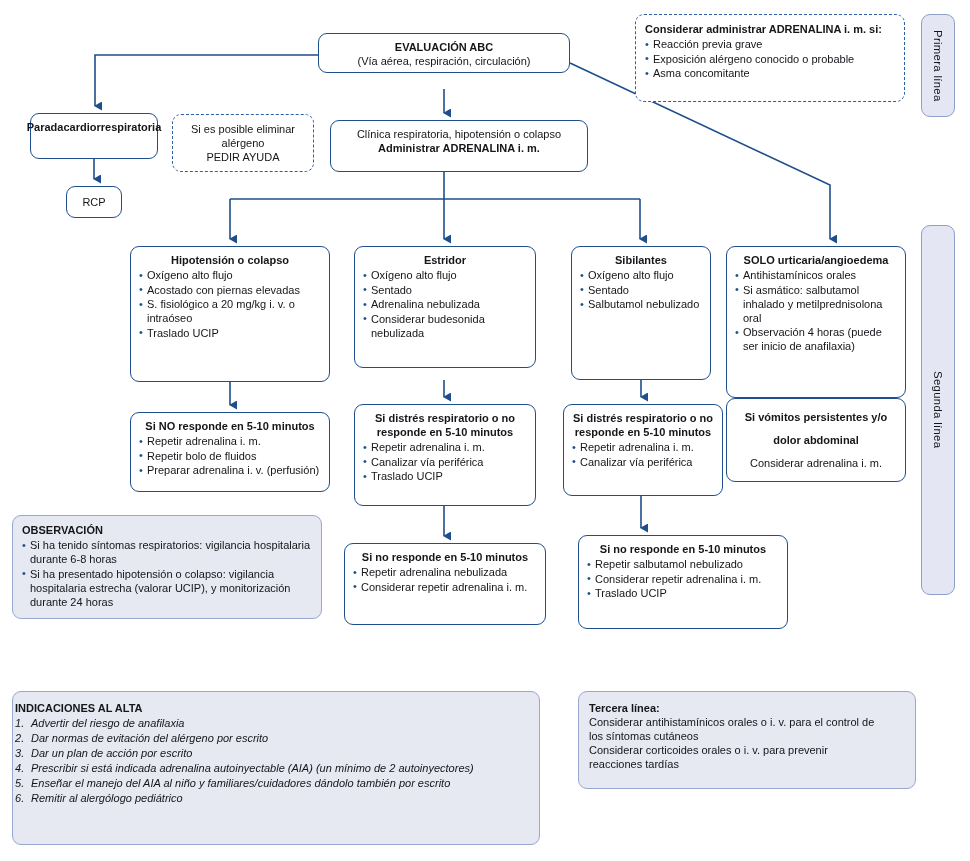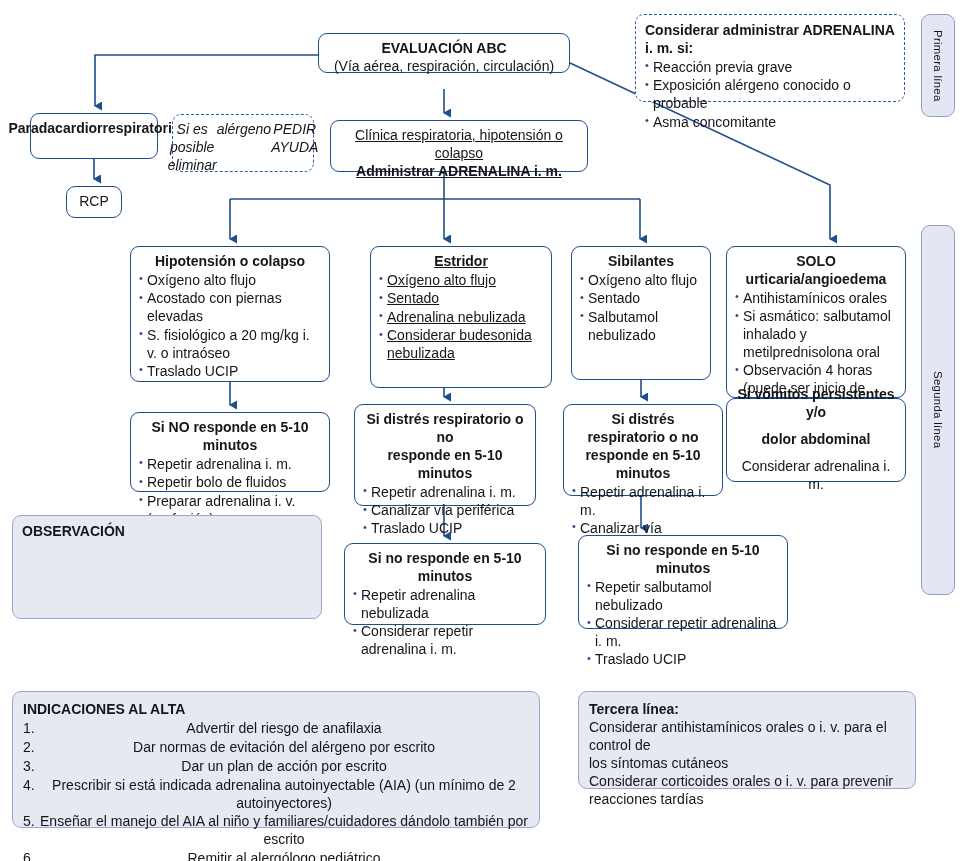--- a/index.html
+++ b/index.html
@@ -25,21 +25,21 @@
     width: 970px;
     height: 861px;
     pointer-events: none;
   }
   .box {
     position: absolute;
     box-sizing: border-box;
     border: 1.3px solid #1f4e8c;
     border-radius: 9px;
     background: #ffffff;
-    font-size: 14px;
+    font-size: 11px;
     line-height: 1.28;
     color: #15151a;
     padding: 6px 8px;
   }
   .box.dashed {
     border-style: dashed;
     border-color: #2a5fa8;
   }
   .box.shaded {
     background: #e6e8f2;
@@ -78,21 +78,22 @@
   ol.numlist {
     list-style: none;
     margin: 1px 0 0 0;
     padding: 0;
     counter-reset: n;
   }
   ol.numlist > li {
     position: relative;
     padding-left: 16px;
     margin-bottom: 1px;
-    text-align: center;
+    text-align: left;
+    font-style: italic;
   }
   ol.numlist > li::before {
     counter-increment: n;
     content: counter(n) ".";
     position: absolute;
     left: 0;
     top: 0;
   }
   .plainlines > div { text-align: left; }
   .side-label {
@@ -113,31 +114,31 @@
     color: #15151a;
   }
   
   #box-evaluacion      { left: 318px; top: 33px;  width: 252px; height: 40px; }
   #box-consider-adre   { left: 635px; top: 14px;  width: 270px; height: 88px; padding: 7px 9px; }
   #box-parada          { left: 30px;  top: 113px; width: 128px; height: 46px; }
   #box-rcp             { left: 66px;  top: 186px; width: 56px;  height: 32px; }
   #box-eliminar        { left: 172px; top: 114px; width: 142px; height: 58px; }
   #box-clinica         { left: 330px; top: 120px; width: 258px; height: 52px; }
   #box-hipo            { left: 130px; top: 246px; width: 200px; height: 136px; }
-  #box-estridor        { left: 370px; top: 246px; width: 182px; height: 142px; text-decoration: underline; }
+  #box-estridor        { left: 354px; top: 246px; width: 182px; height: 122px; }
   #box-sibilantes      { left: 571px; top: 246px; width: 140px; height: 134px; }
   #box-urticaria       { left: 726px; top: 246px; width: 180px; height: 152px; }
   #box-vomitos         { left: 726px; top: 398px; width: 180px; height: 84px; gap: 9px; }
   #box-hipo2           { left: 130px; top: 412px; width: 200px; height: 80px; }
   #box-estridor2       { left: 354px; top: 404px; width: 182px; height: 102px; }
   #box-sibilantes2     { left: 563px; top: 404px; width: 160px; height: 92px; }
   #box-estridor3       { left: 344px; top: 543px; width: 202px; height: 82px; }
   #box-sibilantes3     { left: 578px; top: 535px; width: 210px; height: 94px; }
   #box-observacion     { left: 12px;  top: 515px; width: 310px; height: 104px; padding: 7px 9px; }
-  #box-indicaciones    { left: 12px;  top: 691px; width: 528px; height: 137px; padding: 9px 10px; }
+  #box-indicaciones    { left: 12px;  top: 691px; width: 528px; height: 154px; padding: 9px 2px; }
   #box-tercera         { left: 578px; top: 691px; width: 338px; height: 98px; padding: 9px 10px; }
   #side-primera        { left: 921px; top: 14px;  width: 34px;  height: 103px; }
   #side-segunda        { left: 921px; top: 225px; width: 34px;  height: 370px; }
 </style>
 </head>
 <body>
 
 <div id="page">
 
   <svg class="connectors" viewBox="0 0 970 861">
@@ -192,27 +193,27 @@
 
   <div class="box ctr" id="box-parada" style="display:flex;flex-direction:row;justify-content:center;">
     <span class="ttl">Parada</span>
     <span class="ttl">cardiorrespiratoria</span>
   </div>
 
   <div class="box ctr" id="box-rcp" style="display:flex;align-items:center;justify-content:center;">
     <span>RCP</span>
   </div>
 
-  <div class="box dashed ctr" id="box-eliminar" style="display:flex;flex-direction:row;justify-content:center;font-style:italic;">
+  <div class="box dashed ctr" id="box-eliminar" style="display:flex;flex-direction:column;justify-content:center;">
     <span>Si es posible eliminar</span>
     <span>alérgeno</span>
     <span>PEDIR AYUDA</span>
   </div>
 
-  <div class="box ctr" id="box-clinica" style="display:flex;flex-direction:column;justify-content:space-between;text-decoration:underline;">
+  <div class="box ctr" id="box-clinica" style="display:flex;flex-direction:column;justify-content:flex-start;">
     <span>Clínica respiratoria, hipotensión o colapso</span>
     <span class="ttl">Administrar ADRENALINA i. m.</span>
   </div>
 
   <div class="box" id="box-hipo">
     <span class="ttl">Hipotensión o colapso</span>
     <ul class="bul">
       <li>Oxígeno alto flujo</li>
       <li>Acostado con piernas elevadas</li>
       <li>S. fisiológico a 20 mg/kg i. v. o intraóseo</li>
@@ -294,20 +295,24 @@
     <span class="ttl">Si no responde en 5-10 minutos</span>
     <ul class="bul">
       <li>Repetir salbutamol nebulizado</li>
       <li>Considerar repetir adrenalina i. m.</li>
       <li>Traslado UCIP</li>
     </ul>
   </div>
 
   <div class="box shaded" id="box-observacion">
     <span class="ttl-left">OBSERVACIÓN</span>
+    <ul class="bul">
+      <li>Si ha tenido síntomas respiratorios: vigilancia hospitalaria durante 6-8 horas</li>
+      <li>Si ha presentado hipotensión o colapso: vigilancia hospitalaria estrecha (valorar UCIP), y monitorización durante 24 horas</li>
+    </ul>
   </div>
 
   <div class="box shaded" id="box-indicaciones">
     <span class="ttl-left">INDICACIONES AL ALTA</span>
     <ol class="numlist">
       <li>Advertir del riesgo de anafilaxia</li>
       <li>Dar normas de evitación del alérgeno por escrito</li>
       <li>Dar un plan de acción por escrito</li>
       <li>Prescribir si está indicada adrenalina autoinyectable (AIA) (un mínimo de 2 autoinyectores)</li>
       <li>Enseñar el manejo del AIA al niño y familiares/cuidadores dándolo también por escrito</li>

